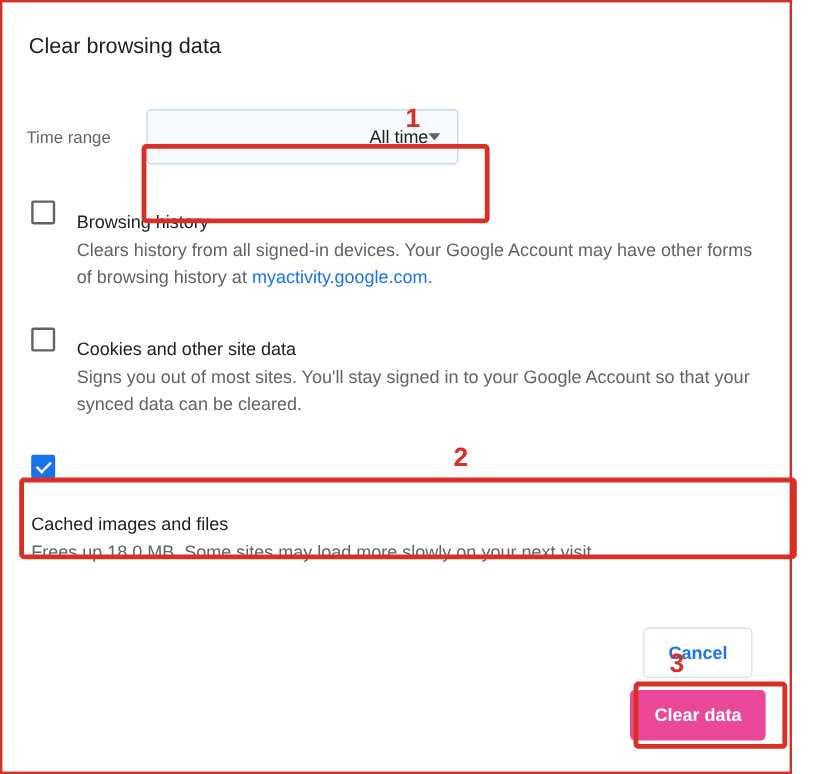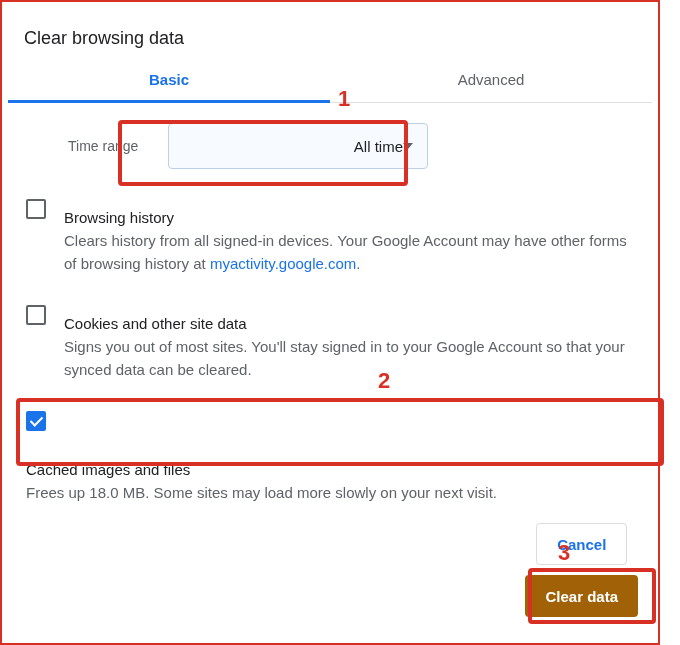--- a/index.html
+++ b/index.html
@@ -6,52 +6,47 @@
     body { font-family: Arial, 'Segoe UI', Roboto, sans-serif; background: #fff; }
     .frame { width: 660px; height: 645px; border: 2px solid #d93025; position: relative; background: #fff; }
     .inner { position: absolute; inset: 6px; background: #fff; }
     .title { font-size: 18px; color: #202124; padding: 20px 0 22px 16px; }
     .tabs { display: flex; border-bottom: 1px solid #e0e0e0; position: relative; }
     .tab { flex: 1; text-align: center; padding: 0 0 14px 0; font-size: 15px; color: #5f6368; cursor: pointer; }
     .tab.active { color: #1a73e8; font-weight: 600; }
     .tab-underline { position: absolute; left: 0; bottom: -1px; width: 50%; height: 3px; background: #1a73e8; }
     .body { padding: 20px 14px 0 14px; }
     .row-range { display: flex; align-items: center; gap: 10px; margin-bottom: 28px; position: relative; }
-    .label-range { font-size: 14px; color: #5f6368; min-width: 90px; margin-left: 46px; }
+    .label-range { font-size: 14px; color: #5f6368; min-width: 90px; }
     .select-wrap { position: relative; }
     .select { width: 260px; height: 46px; border: 1px solid #bcd1e6; border-radius: 4px; background: #f7fbff; display: flex; align-items: center; justify-content: flex-end; padding: 0 14px; font-size: 15px; color: #202124; cursor: pointer; }
     .select .caret { width: 0; height: 0; border-left: 5px solid transparent; border-right: 5px solid transparent; border-top: 6px solid #5f6368; }
     .opt { display: flex; align-items: flex-start; gap: 18px; padding: 0 2px 28px 4px; }
     .opt.last { padding-bottom: 14px; flex-direction: column; }
     .cb { width: 20px; height: 20px; margin-top: 2px; border: 2px solid #5f6368; border-radius: 2px; flex: none; cursor: pointer; position: relative; }
     .cb.checked { background: #1a73e8; border-color: #1a73e8; }
     .cb.checked::after { content: ""; position: absolute; left: 5px; top: 1px; width: 5px; height: 10px; border: solid #fff; border-width: 0 2.5px 2.5px 0; transform: rotate(45deg); }
     .opt-body { flex: 1; }
     .opt-title { font-size: 15px; color: #202124; margin-bottom: 4px; margin-top: 12px; }
     .opt-desc { font-size: 15px; color: #5f6368; line-height: 1.5; }
     .opt-desc a { color: #1a73e8; text-decoration: none; }
     .footer { position: absolute; right: 14px; bottom: 20px; display: flex; gap: 10px; align-items: center; flex-direction: column; }
     .btn { height: 42px; padding: 0 20px; border-radius: 4px; font-size: 15px; font-weight: 600; cursor: pointer; display: inline-flex; align-items: center; }
     .btn-cancel { border: 1px solid #dadce0; color: #1a73e8; background: #fff; }
-    .btn-clear { border: none; color: #fff; background: #a16207; }
+    .btn-clear { border: none; color: #fff; background: #ec4899; }
     .hl { position: absolute; border: 4px solid #d93025; border-radius: 4px; pointer-events: none; }
     .num { position: absolute; font-size: 22px; font-weight: 800; color: #d93025; }
   </style>
 </head>
 <body>
 
 <div class="frame">
   <div class="inner">
     <div class="title">Clear browsing data</div>
 
-    <div class="tabs">
-      <div class="tab active">Basic</div>
-      <div class="tab">Advanced</div>
-      <div class="tab-underline"></div>
-    </div>
 
     <div class="body">
       <div class="row-range">
         <div class="label-range">Time range</div>
         <div class="select-wrap">
           <div class="select">
             <span>All time</span>
             <span class="caret"></span>
           </div>
         </div>

